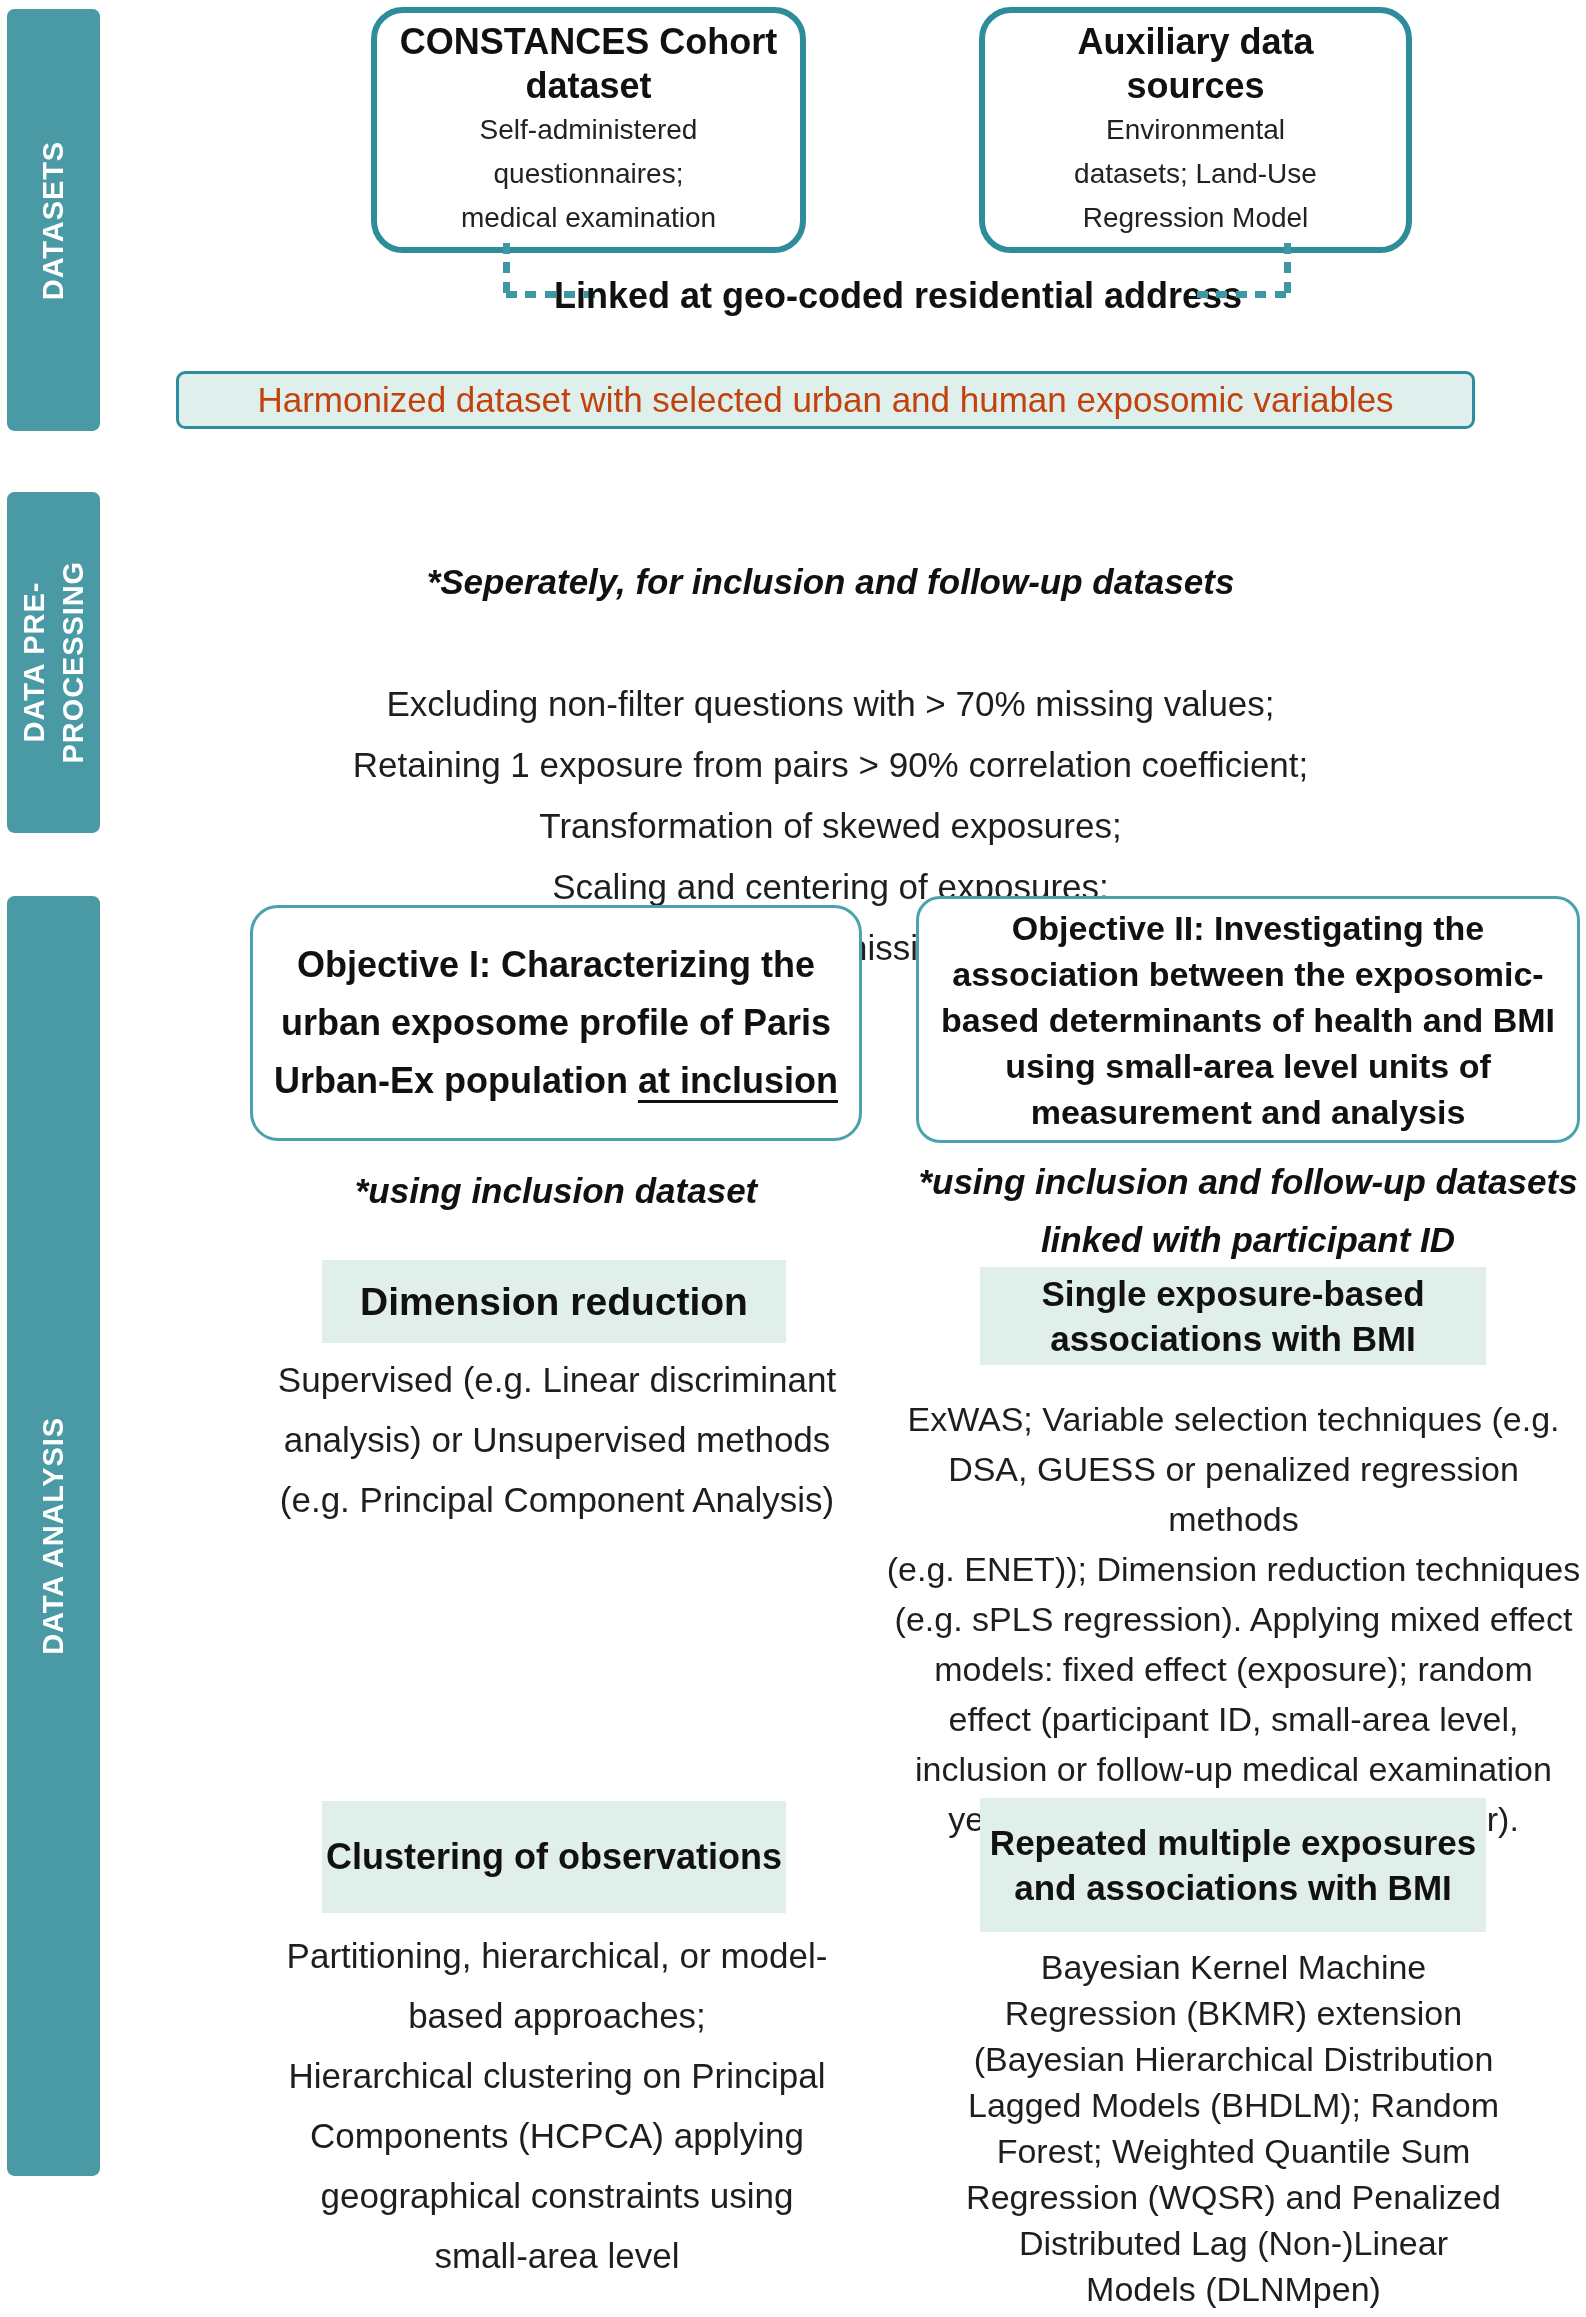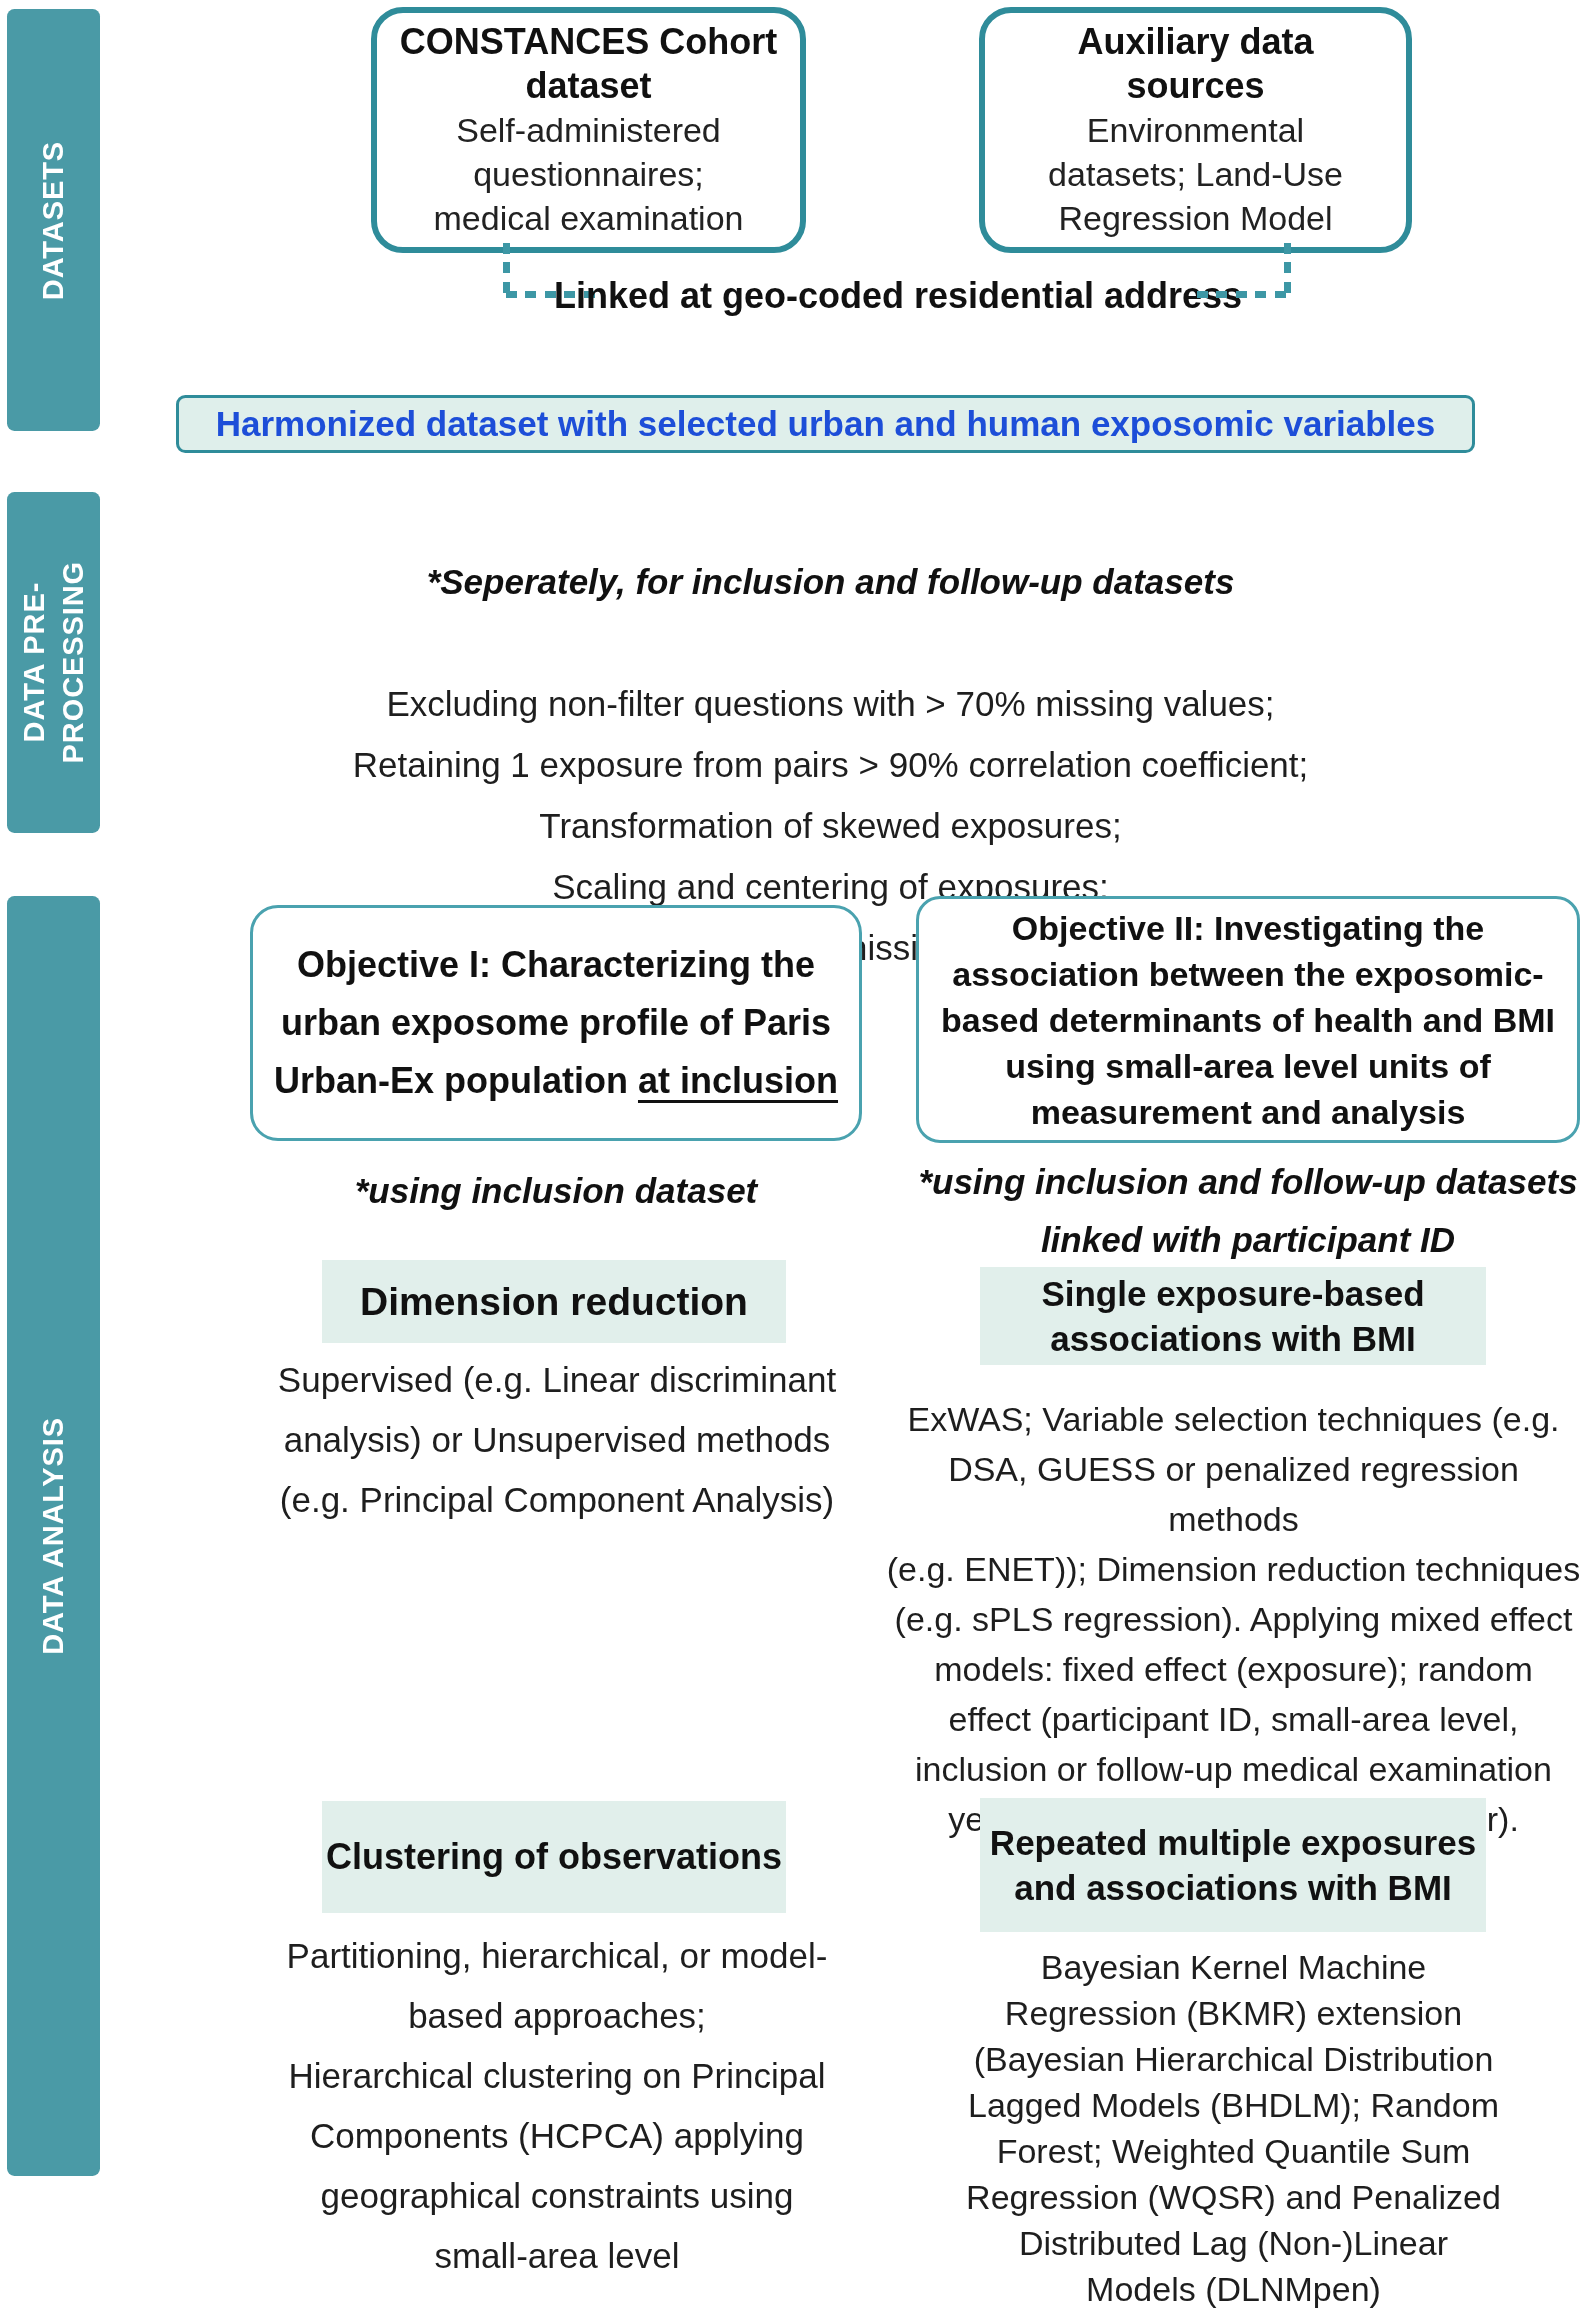--- a/index.html
+++ b/index.html
@@ -23,34 +23,34 @@
     letter-spacing:0.9px;text-align:center;white-space:pre-line;
   }
   
   .rounded-box{
     position:absolute;background:#ffffff;
     border:6.5px solid #2f8c9a;border-radius:32px;
     display:flex;flex-direction:column;align-items:center;justify-content:center;
     text-align:center;
   }
   .box-title{font-weight:700;font-size:36px;line-height:44px;white-space:pre-line;color:#111;}
-  .box-body{font-size:34px;line-height:44px;white-space:pre-line;color:#222;}
+  .box-body{font-size:28px;line-height:44px;white-space:pre-line;color:#222;}
   
   .dash-v{position:absolute;width:6.5px;background-image:repeating-linear-gradient(180deg,#3d97a5 0 11px,transparent 11px 19.5px);}
   .dash-h{position:absolute;height:6.5px;background-image:repeating-linear-gradient(90deg,#3d97a5 0 11px,transparent 11px 19.5px);}
   .link-label{
     position:absolute;transform:translateX(-50%);
     font-weight:700;font-size:36px;color:#111;white-space:nowrap;
   }
   
   .harmonized{
     position:absolute;left:176px;top:371px;width:1299px;height:58px;
     background:#dfefeb;border:3.7px solid #2f8c9a;border-radius:9.3px;
     display:flex;align-items:center;justify-content:center;
-    font-weight:700;font-size:35px;color:#1d4ed8;box-sizing:border-box;margin-top:24px;
+    font-weight:400;font-size:35px;color:#c2410c;box-sizing:border-box;
   }
   
   .preblock{
     position:absolute;left:186px;top:490px;width:1289px;
     text-align:center;font-size:35px;line-height:61px;white-space:pre-line;
   }
   .note{font-weight:700;font-style:italic;color:#111;}
   
   .obj-box{
     position:absolute;background:#fff;border:3.7px solid #4aa2af;

